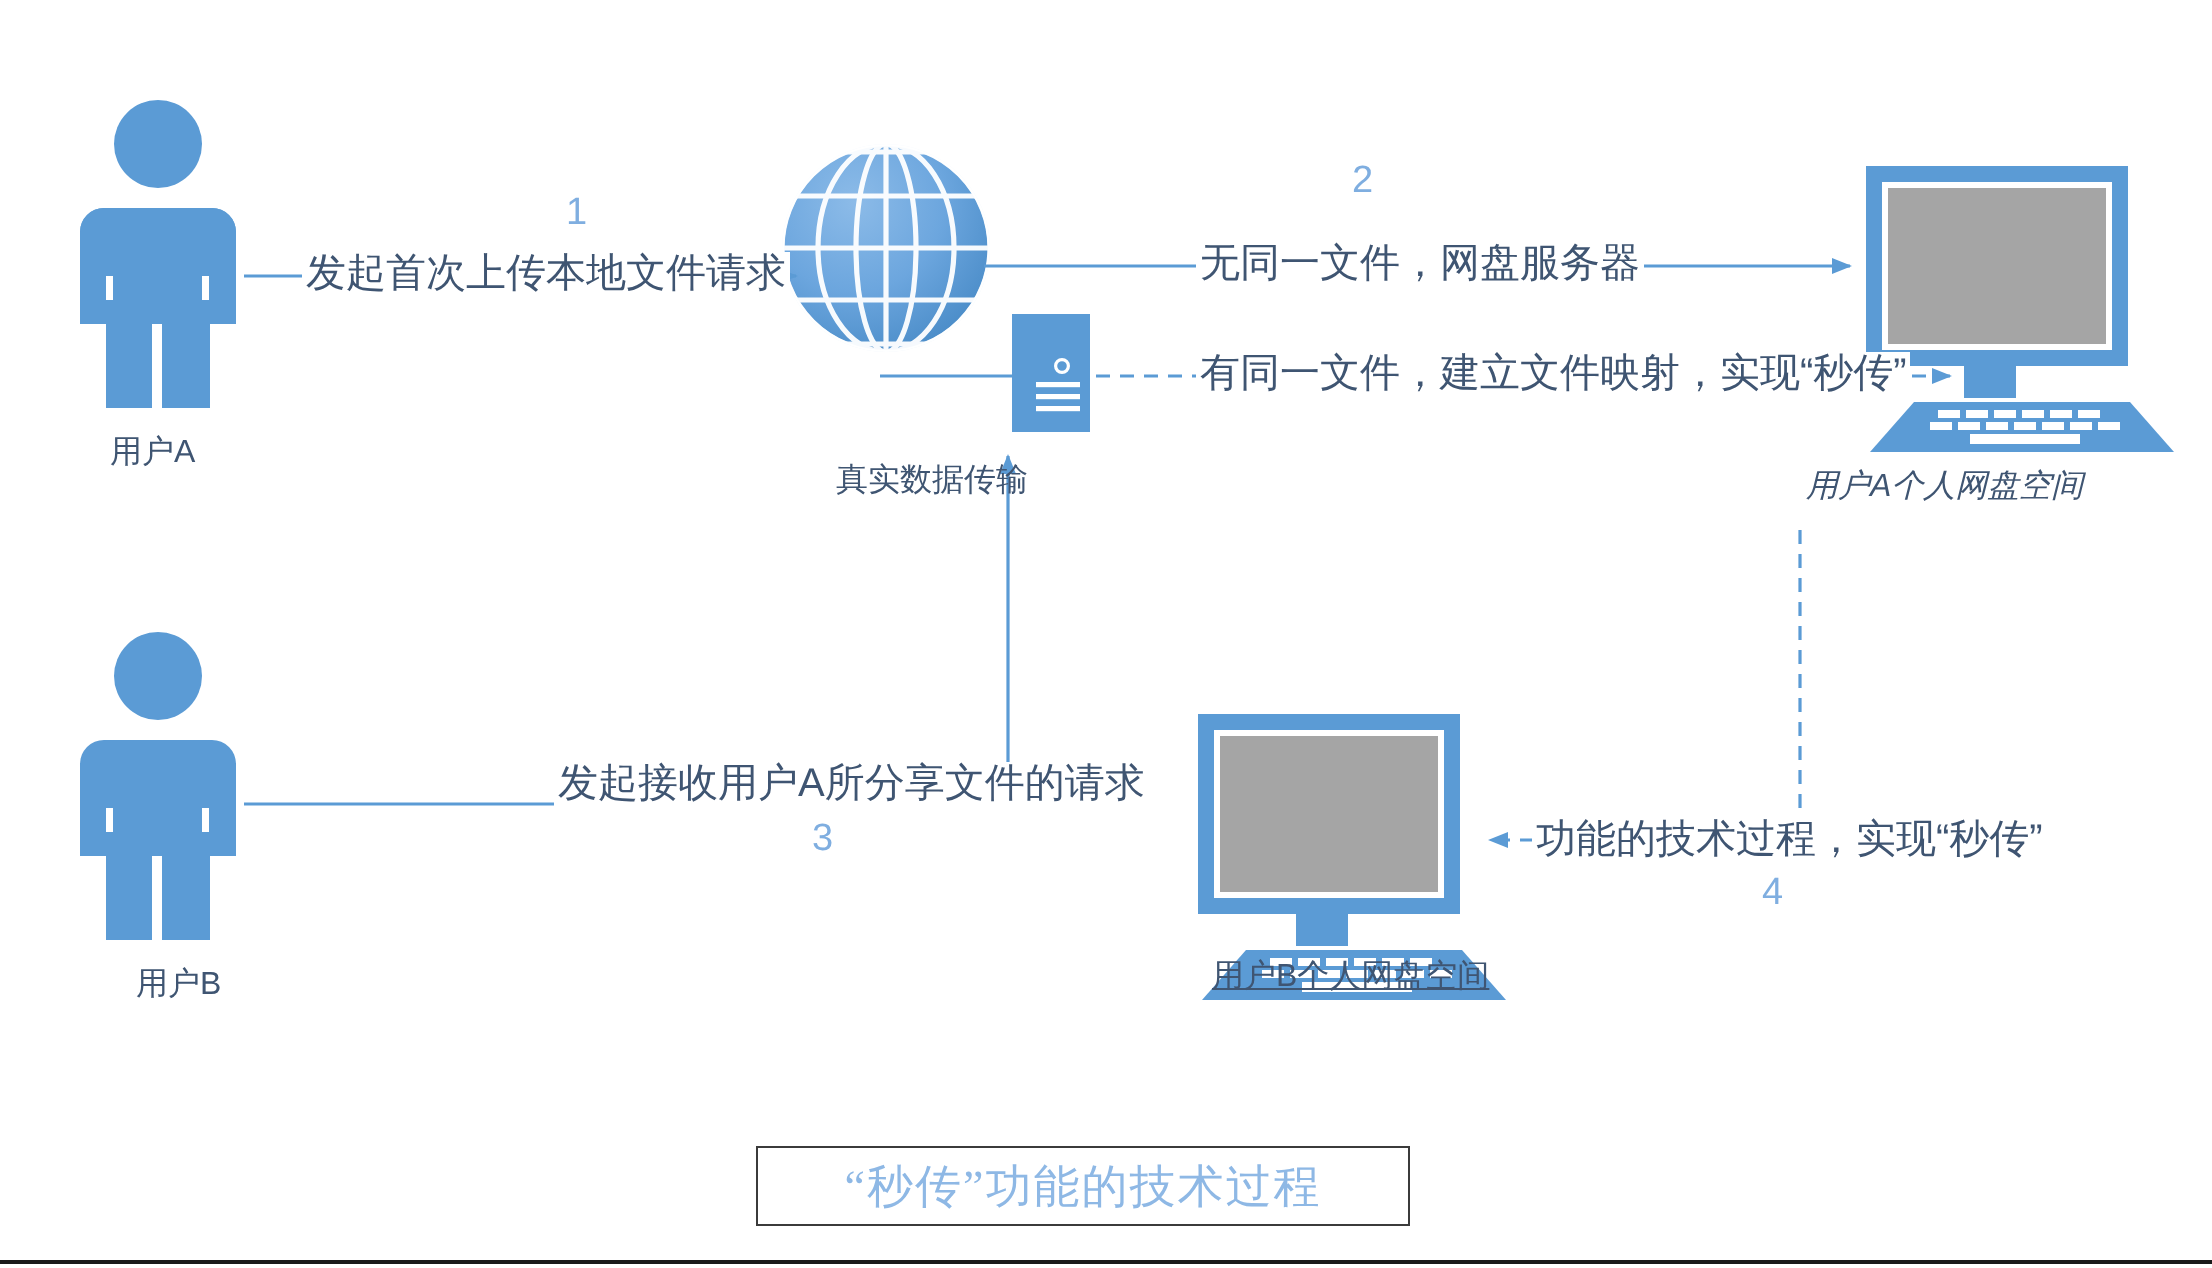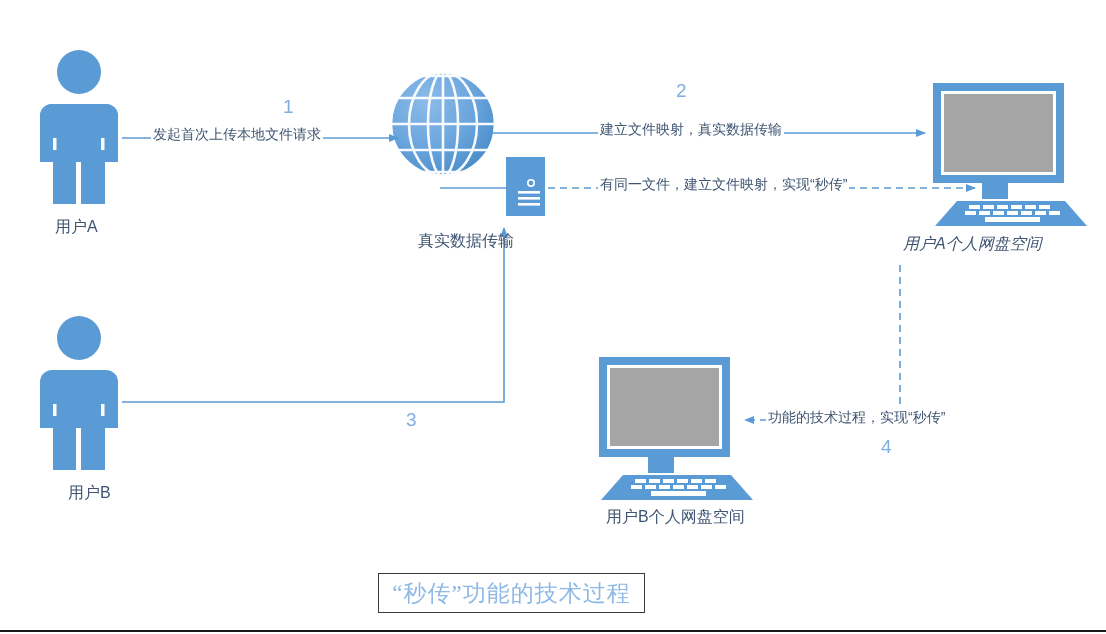--- a/index.html
+++ b/index.html
@@ -29,40 +29,40 @@
   .lbl {
     position: absolute;
     font-family: "Liberation Sans", sans-serif;
     color: #44546A;
     font-size: 15px;
     white-space: nowrap;
     line-height: 1.15;
   }
   .lbl-edge {
     color: #3F5572;
-    font-size: 14px;
+    font-size: 20px;
     background: #ffffff;
     padding: 0 2px;
   }
   .lbl-node {
     color: #3F5572;
     font-size: 16px;
   }
   .num {
     position: absolute;
     font-family: "Liberation Sans", sans-serif;
     color: #7FAEE0;
     font-size: 19px;
     white-space: nowrap;
   }
   .title-box {
     position: absolute;
     left: 378px;
     top: 573px;
-    width: 267px;
+    width: 327px;
     height: 40px;
     border: 1.5px solid #3B3B3B;
     box-sizing: border-box;
     display: flex;
     align-items: center;
     justify-content: center;
     background: #ffffff;
   }
   .title-text {
     font-family: "Liberation Serif", serif;
@@ -224,30 +224,31 @@
   </svg>
 
   <div class="lbl lbl-node" style="left:55px; top:218px;">用户A</div>
 
   <div class="lbl lbl-node" style="left:68px; top:484px;">用户B</div>
 
   <div class="lbl lbl-node" style="left:418px; top:232px;">真实数据传输</div>
 
   <div class="lbl lbl-node" style="left:903px; top:235px;font-style:italic;">用户A个人网盘空间</div>
 
-  <div class="lbl lbl-node" style="left:606px; top:508px;">用户B个人网盘空间</div>
+  <div class="lbl lbl-node" style="left:606px; top:480px;text-decoration:underline;">用户B个人网盘空间</div>
 
   <div class="lbl lbl-edge" style="left:151px; top:126px;">发起首次上传本地文件请求</div>
   <div class="num" style="left:283px; top:96px;">1</div>
 
-  <div class="lbl lbl-edge" style="left:598px; top:121px;">建立文件映射，真实数据传输</div>
+  <div class="lbl lbl-edge" style="left:598px; top:121px;">无同一文件，网盘服务器</div>
   <div class="num" style="left:676px; top:80px;">2</div>
 
   <div class="lbl lbl-edge" style="left:598px; top:176px;">有同一文件，建立文件映射，实现“秒传”</div>
 
+  <div class="lbl lbl-edge" style="left:277px; top:381px;">发起接收用户A所分享文件的请求</div>
   <div class="num" style="left:406px; top:409px;">3</div>
 
   <div class="lbl lbl-edge" style="left:766px; top:409px;">功能的技术过程，实现“秒传”</div>
   <div class="num" style="left:881px; top:436px;">4</div>
 
   <div class="title-box">
     <span class="title-text">“秒传”功能的技术过程</span>
   </div>
 
   <div class="bottom-rule"></div>

